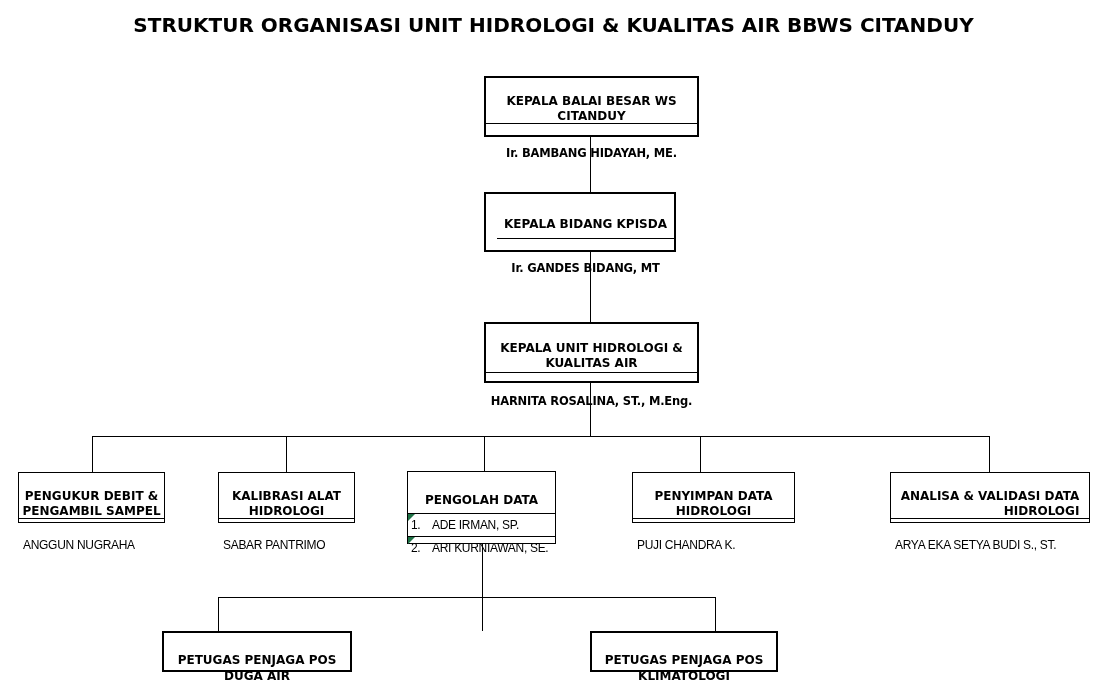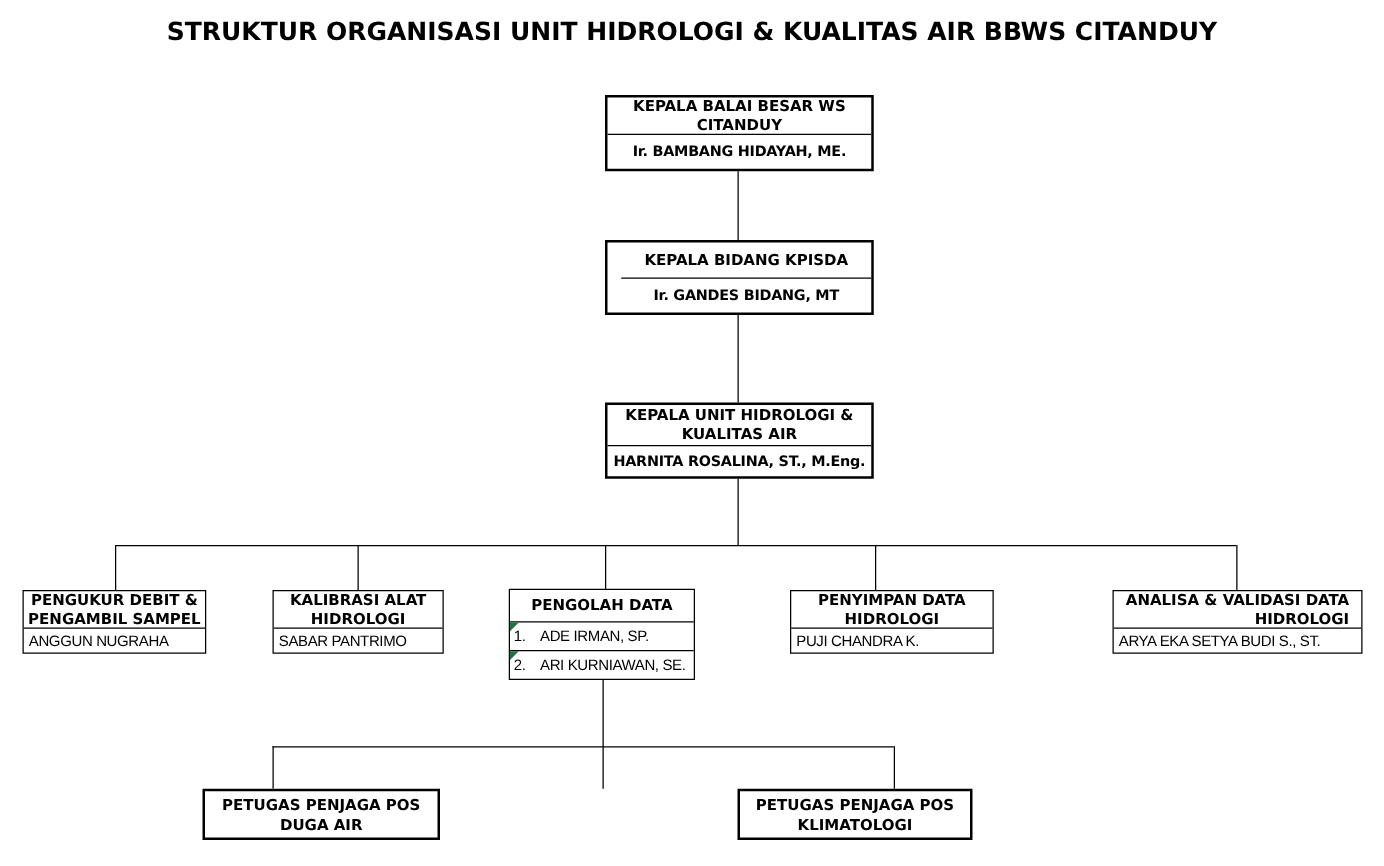--- a/index.html
+++ b/index.html
@@ -35,20 +35,21 @@
     border: 2px solid var(--line, #000);
   }
   .node.thin { border-width: 1px; }
   .sec {
     box-sizing: border-box;
     display: flex;
     align-items: center;
     justify-content: center;
     text-align: center;
     overflow: hidden;
+    margin-top: 16px;
   }
   .sec.divided { border-bottom: 1px solid var(--line, #000); }
   .box-title {
     font-weight: bold;
     font-size: 12px;
     line-height: 15px;
     white-space: pre-line;
   }
   .name-bold {
     font-weight: bold;
@@ -107,21 +108,21 @@
 <div class="stage">
 
   <div class="chart-title">STRUKTUR ORGANISASI UNIT HIDROLOGI &amp; KUALITAS AIR BBWS CITANDUY</div>
 
   <div class="node" style="left:484px; top:76px; width:215px; height:61px;">
     <div class="sec divided box-title" style="height:30px;">KEPALA BALAI BESAR WS
 CITANDUY</div>
     <div class="sec name-bold" style="height:26px;">Ir. BAMBANG HIDAYAH, ME.</div>
   </div>
 
-  <div class="node" style="left:484px; top:192px; width:215px; height:60px;padding-left:11px;">
+  <div class="node" style="left:484px; top:192px; width:192px; height:60px;padding-left:11px;">
     <div class="sec divided box-title" style="height:29px;">KEPALA BIDANG KPISDA</div>
     <div class="sec name-bold" style="height:26px;">Ir. GANDES BIDANG, MT</div>
   </div>
 
   <div class="node" style="left:484px; top:322px; width:215px; height:61px;">
     <div class="sec divided box-title" style="height:33px;">KEPALA UNIT HIDROLOGI &amp;
 KUALITAS AIR</div>
     <div class="sec name-bold" style="height:23px;">HARNITA ROSALINA, ST., M.Eng.</div>
   </div>
 

